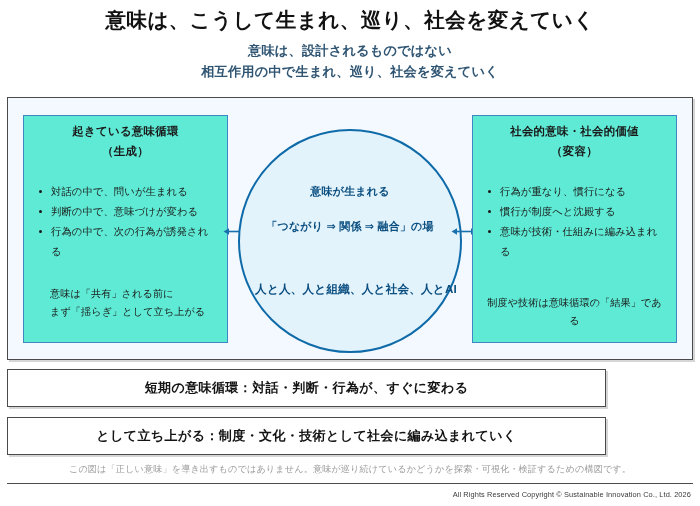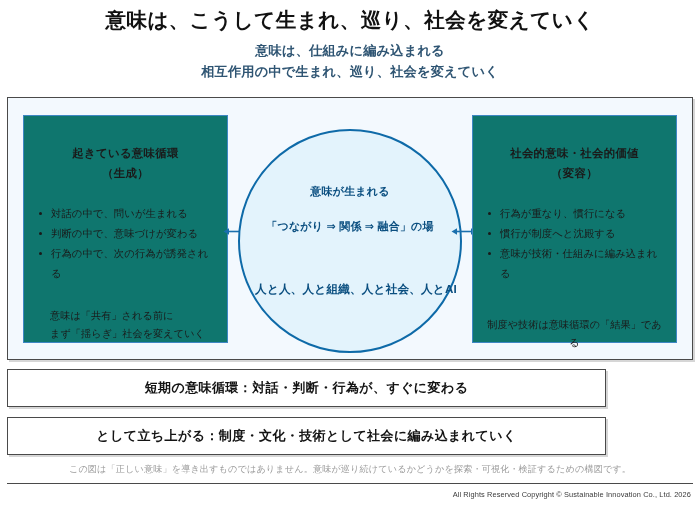--- a/index.html
+++ b/index.html
@@ -53,23 +53,23 @@
     box-shadow: 2px 2px 0 rgba(120,120,120,0.30);
   }
 
   
   .side-panel {
     position: absolute;
     top: 17px;
     width: 205px;
     height: 228px;
     box-sizing: border-box;
-    background: #0f766e;
+    background: #5eead4;
     border: 1.1px solid #3e87c4;
-    padding: 28px 10px 0 10px;
+    padding: 6px 10px 0 10px;
   }
   .panel-left  { left: 15px; }
   .panel-right { right: 15px; }
 
   .panel-title {
     text-align: center;
     font-size: 11.4px;
     font-weight: bold;
     color: #1a1a1a;
     line-height: 1.72;
@@ -206,40 +206,40 @@
     letter-spacing: 0.1px;
     white-space: nowrap;
   }
 </style>
 </head>
 <body>
 
 <div class="header">
   <div class="main-title">意味は、こうして生まれ、巡り、社会を変えていく</div>
   <div class="subtitle-block">
-    <div class="subtitle-line">意味は、仕組みに編み込まれる</div>
+    <div class="subtitle-line">意味は、設計されるものではない</div>
     <div class="subtitle-line">相互作用の中で生まれ、巡り、社会を変えていく</div>
   </div>
 </div>
 
 <div class="diagram-frame">
 
   <div class="side-panel panel-left">
     <div class="panel-title">
       <div>起きている意味循環</div>
       <div>（生成）</div>
     </div>
     <ul class="panel-bullets">
       <li>対話の中で、問いが生まれる</li>
       <li>判断の中で、意味づけが変わる</li>
       <li>行為の中で、次の行為が誘発される</li>
     </ul>
     <div class="panel-note">
       <div>意味は「共有」される前に</div>
-      <div>まず「揺らぎ」社会を変えていく</div>
+      <div>まず「揺らぎ」として立ち上がる</div>
     </div>
   </div>
 
   <div class="connector connector-left">
     <svg width="26" height="11" viewBox="0 0 26 11" xmlns="http://www.w3.org/2000/svg">
       <line x1="4" y1="5.5" x2="22" y2="5.5" stroke="#1a6fad" stroke-width="1.6"></line>
       <path d="M0.5 5.5 L6 2.2 L6 8.8 Z" fill="#1a6fad"></path>
       <path d="M25.5 5.5 L20 2.2 L20 8.8 Z" fill="#1a6fad"></path>
     </svg>
   </div>

